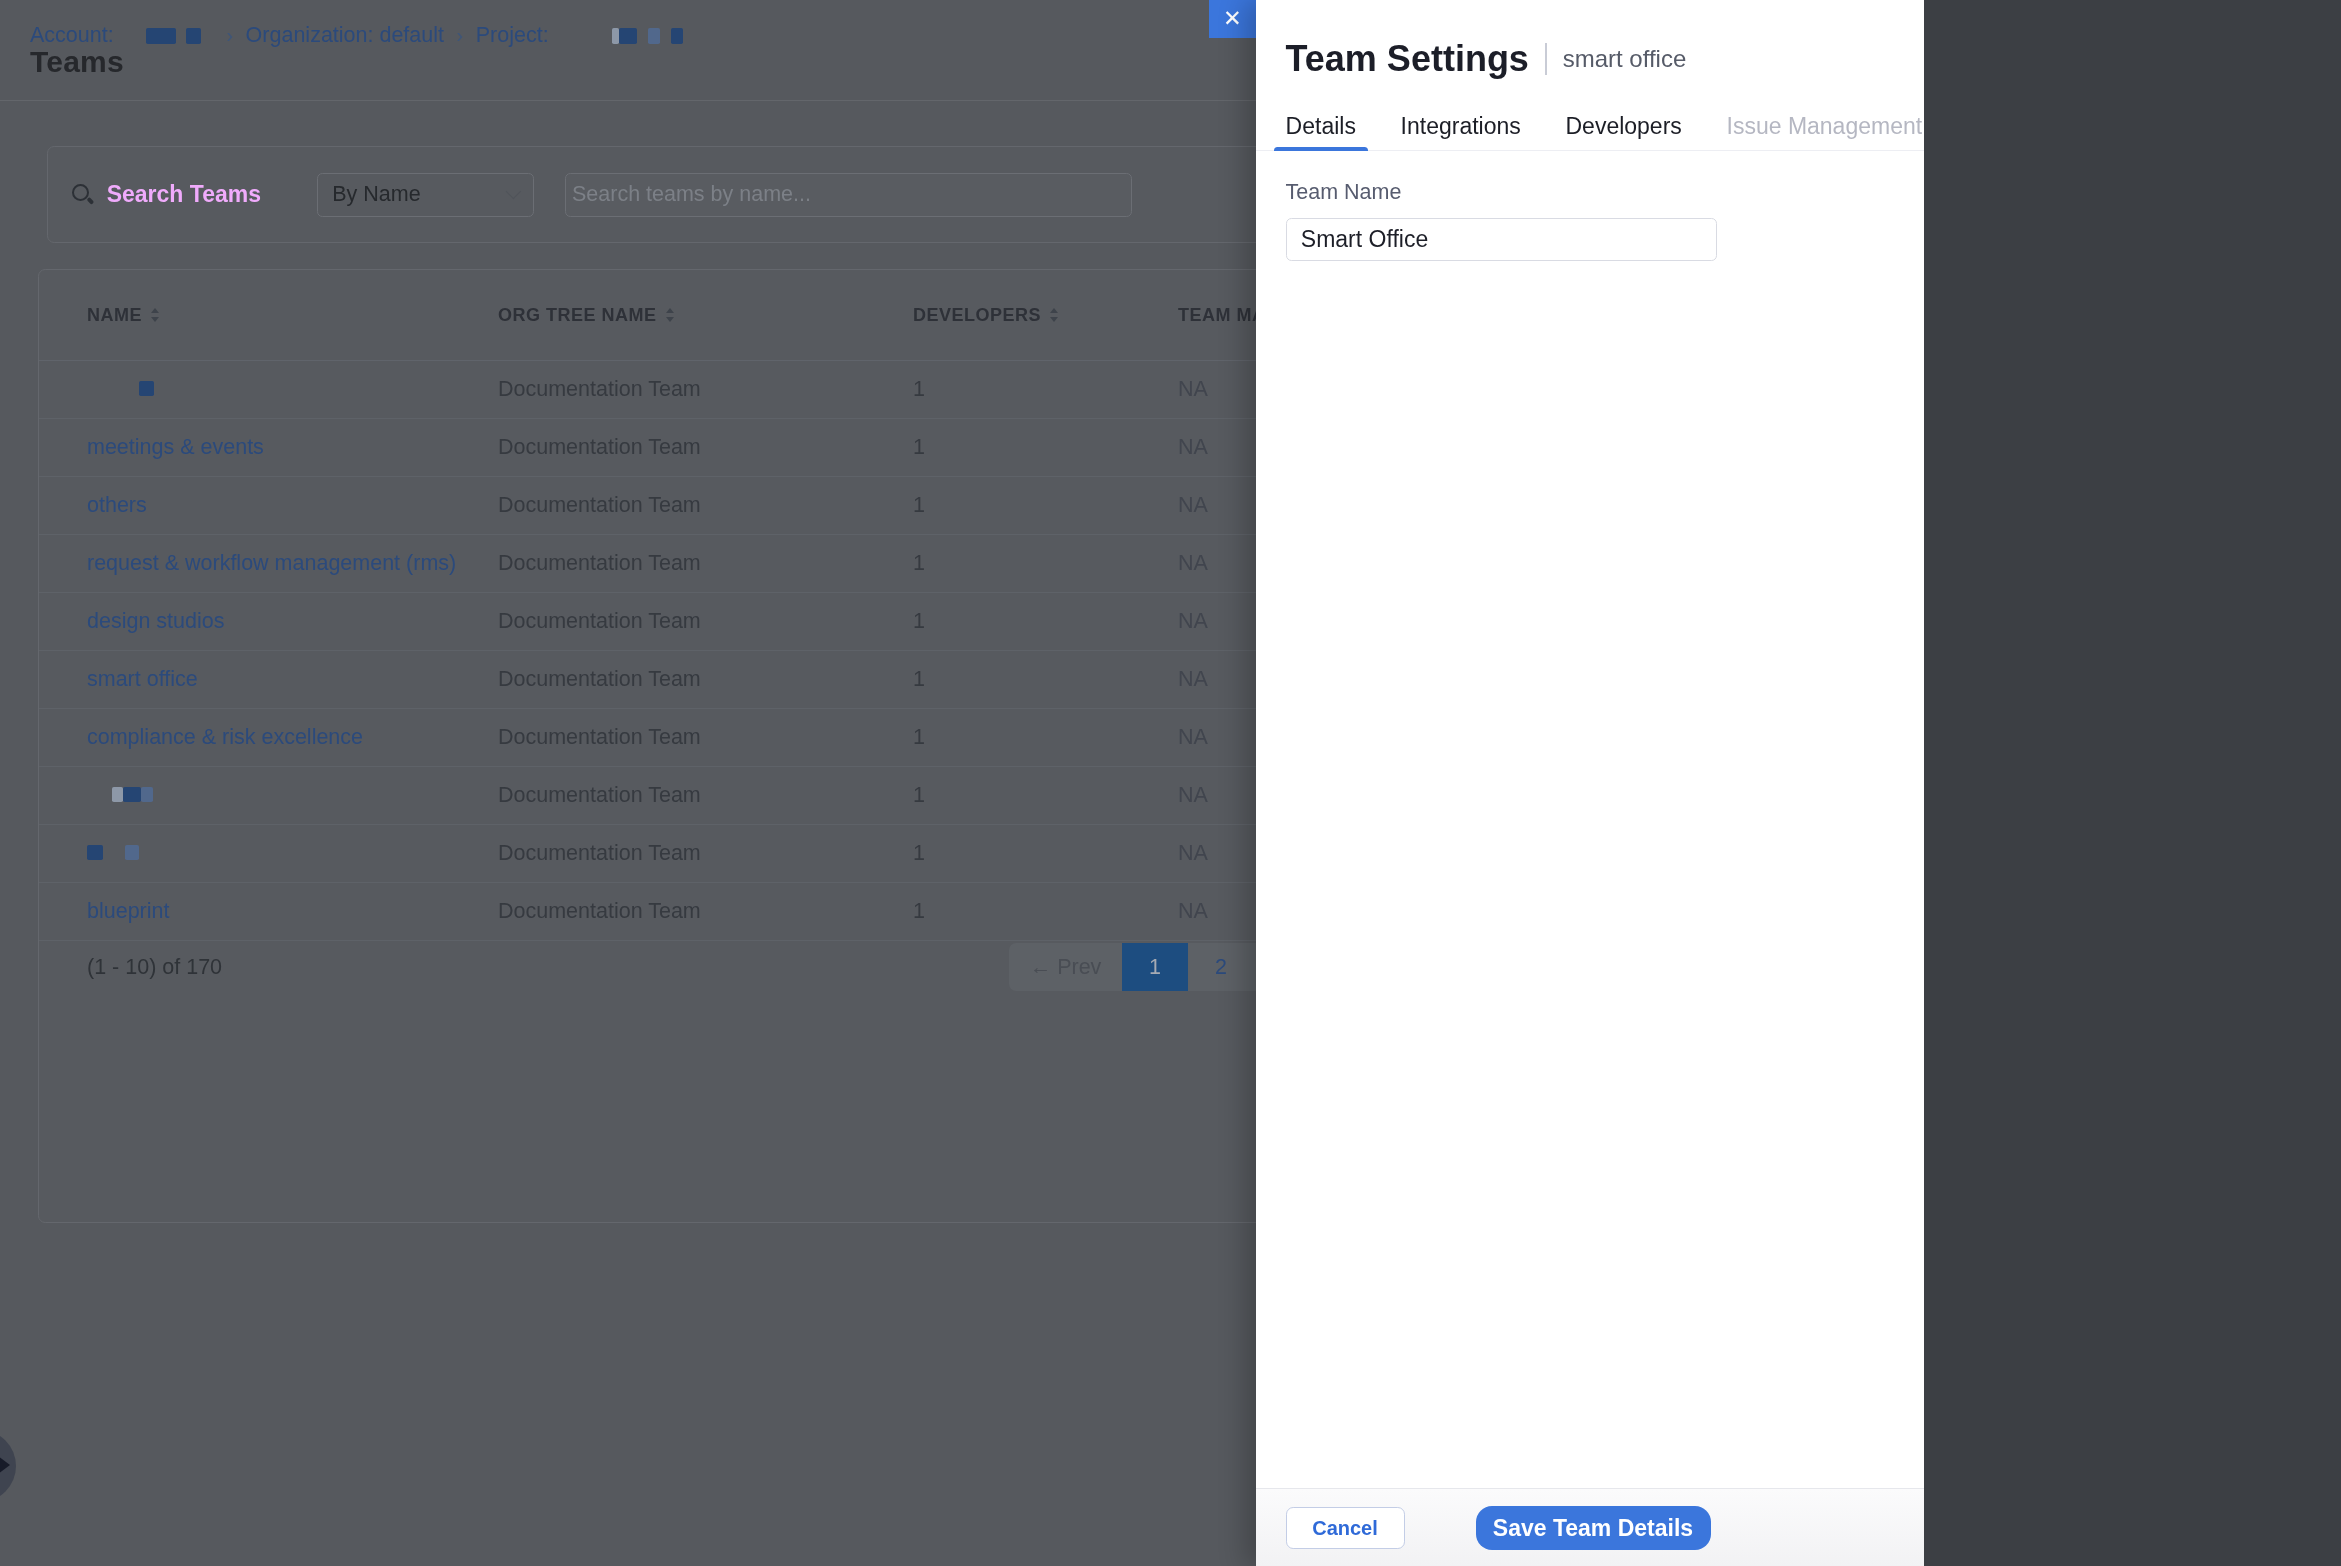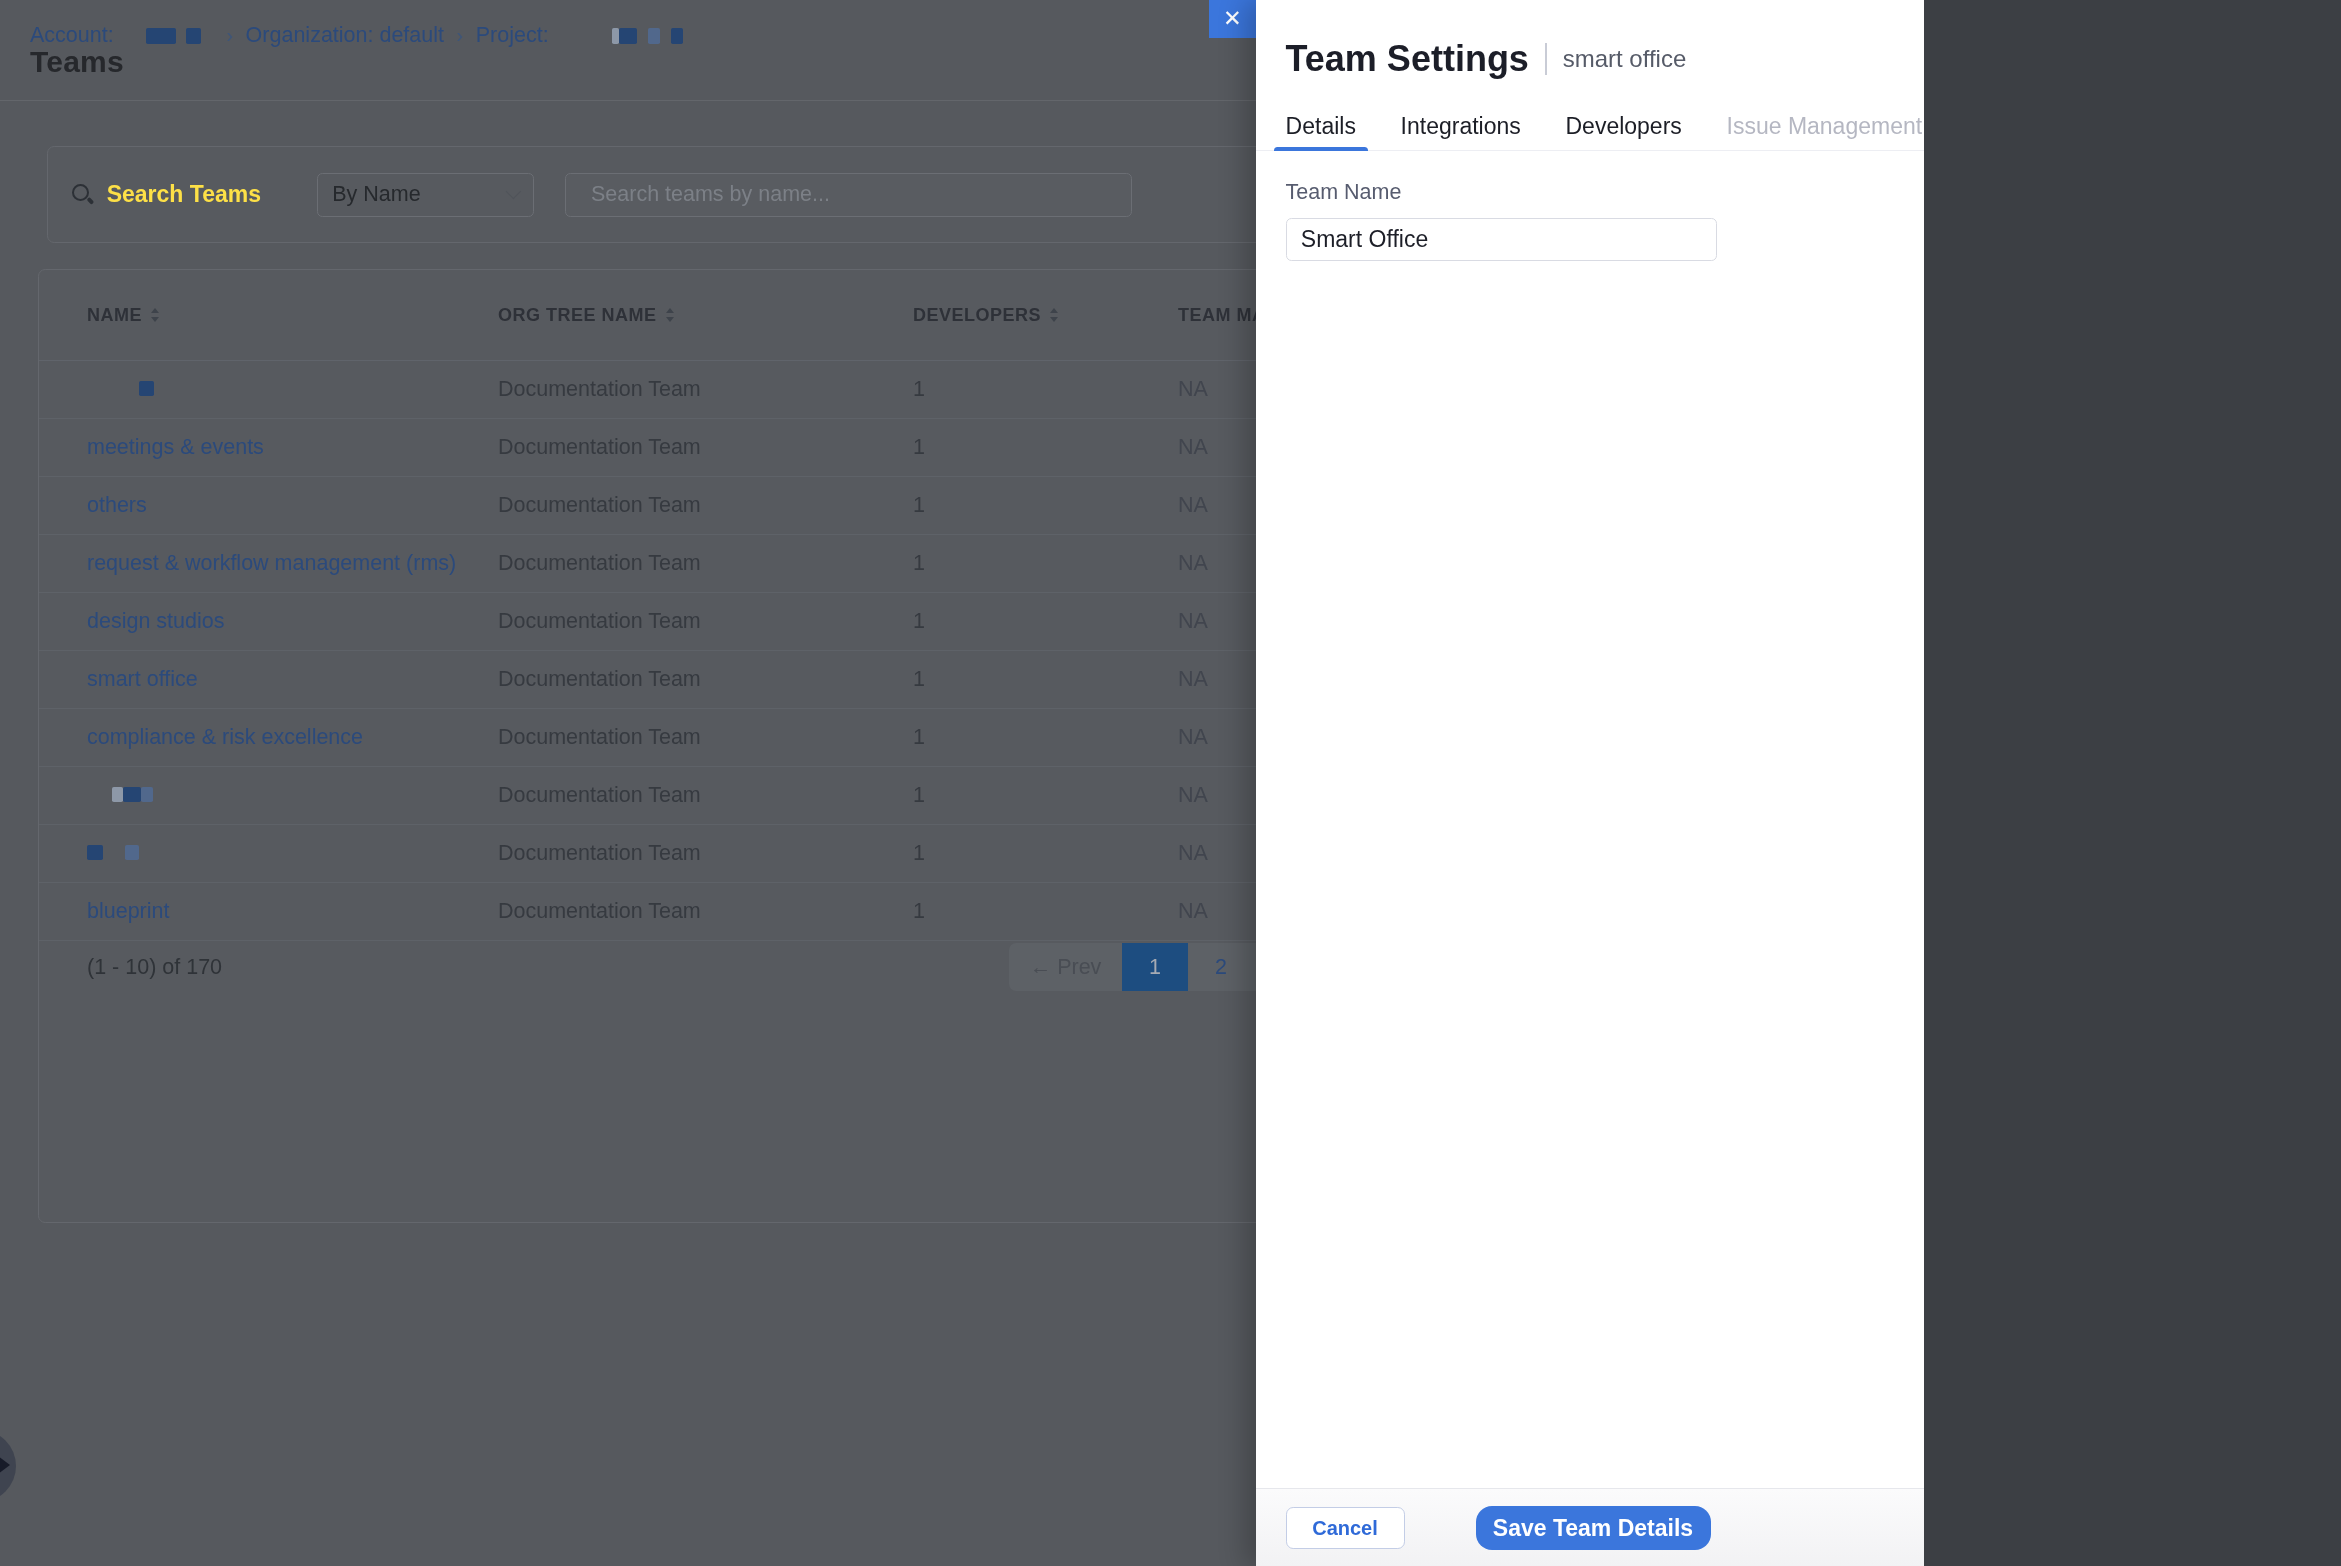--- a/index.html
+++ b/index.html
@@ -26,28 +26,28 @@
   .header-divider{position:absolute;left:0;top:100px;width:100%;height:0.9px;background:#63666b;}
 
   .search-card{position:absolute;left:47px;top:146px;width:2202px;height:97px;box-sizing:border-box;
                border:0.9px solid #64676d;border-radius:7.2px;background:#575a5f;
                display:flex;align-items:center;padding-left:23px;}
   .search-icon{position:relative;width:25px;height:25px;flex:0 0 auto;}
   .search-icon .mag-circle{position:absolute;left:0.9px;top:1.8px;width:13.4px;height:13.4px;border:2.7px solid #2c3036;
                border-radius:50%;}
   .search-icon .mag-tail{position:absolute;left:16px;top:17px;width:7.2px;height:3.6px;background:#2c3036;
                border-radius:1.8px;transform:rotate(45deg);}
-  .search-label{margin-left:10.7px;font-size:23px;font-weight:600;color:#fde047;}
+  .search-label{margin-left:10.7px;font-size:23px;font-weight:600;color:#f0abfc;}
   .filter-select{margin-left:56px;width:217px;height:44px;box-sizing:border-box;border:0.9px solid #6b6e74;
                border-radius:5.4px;display:flex;align-items:center;justify-content:space-between;
                padding:0 14.3px;font-size:21.5px;color:#26292d;cursor:pointer;gap:45px;}
   .chev{width:9.8px;height:9.8px;border-right:1.8px solid #50545a;border-bottom:1.8px solid #50545a;
         transform:rotate(45deg);margin-top:-5.4px;}
   .search-input{margin-left:31px;width:567px;height:44px;box-sizing:border-box;background:#595c61;
-        border:0.9px solid #6b6e74;border-radius:5.4px;padding:0 25px;font-size:21.5px;color:#c4c8cf;
+        border:0.9px solid #6b6e74;border-radius:5.4px;padding:0 6px;font-size:21.5px;color:#c4c8cf;
         font-family:"Liberation Sans",sans-serif;outline:none;}
   .search-input::placeholder{color:#7c8087;}
 
   .table-card{position:absolute;left:38px;top:269px;width:2202px;height:954px;box-sizing:border-box;
               border:0.9px solid #64676d;border-radius:7.2px;background:#575a5f;}
   .thead,.trow{display:grid;grid-template-columns:459px 415px 265px auto;align-items:center;}
   .thead{height:90px;border-bottom:0.9px solid #60646b;}
   .th{display:flex;align-items:center;gap:9px;font-size:18px;font-weight:700;color:#2e3138;
       letter-spacing:0.5px;white-space:nowrap;cursor:pointer;}
   .th:first-child,.trow>:first-child{padding-left:48px;}

